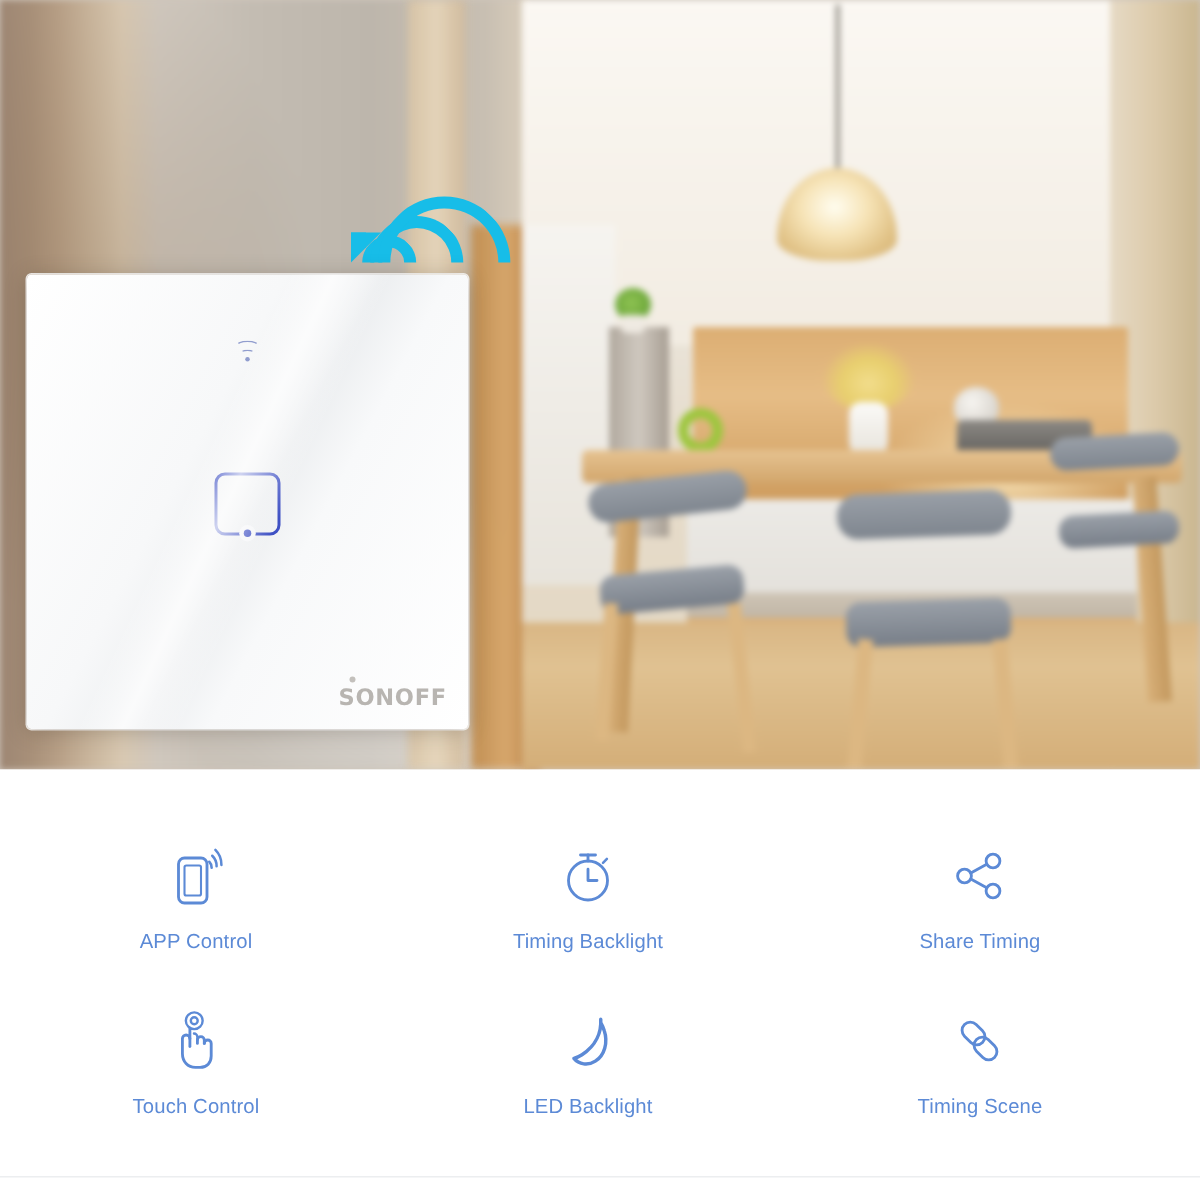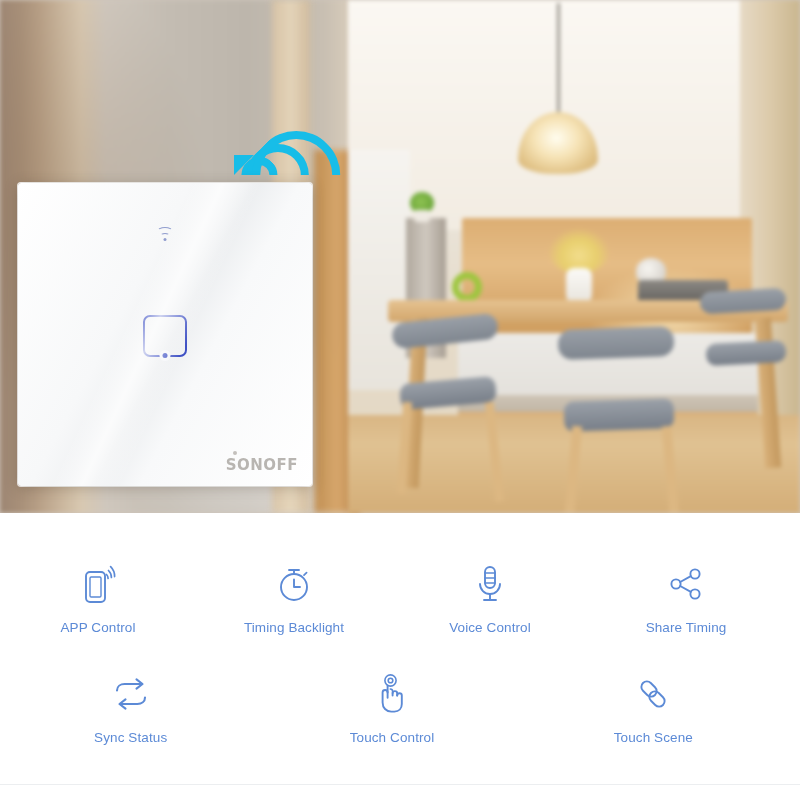--- a/index.html
+++ b/index.html
@@ -360,82 +360,67 @@
             <circle cx="20" cy="24" r="13"></circle>
             <path d="M20 16.5V24h6"></path>
             <path d="M15 7h10"></path>
             <path d="M20 7v4"></path>
             <path d="M30 12.2l2.6-2.6" stroke-width="1.7"></path>
           </svg>
         </div>
         <div class="flabel">Timing Backlight</div>
       </div>
 
-      <div class="feature">
-        <div class="ficon">
-          <svg width="40" height="42" viewBox="0 0 40 42" fill="none" stroke="#5c8ad6" stroke-width="1.9" stroke-linecap="round" stroke-linejoin="round">
-            <rect x="15" y="4" width="10" height="21" rx="5"></rect>
-            <path d="M15 10h10M15 15h10M15 20h10" stroke-width="1.3"></path>
-            <path d="M10 21a10 10 0 0 0 20 0"></path>
-            <path d="M20 31v6"></path>
-            <path d="M14 37h12"></path>
-          </svg>
-        </div>
-        <div class="flabel">Voice Control</div>
-      </div>
 
       <div class="feature">
         <div class="ficon">
           <svg width="40" height="42" viewBox="0 0 40 42" fill="none" stroke="#5c8ad6" stroke-width="1.9" stroke-linecap="round" stroke-linejoin="round">
             <circle cx="10" cy="21" r="4.6"></circle>
             <circle cx="29" cy="11" r="4.6"></circle>
             <circle cx="29" cy="31" r="4.6"></circle>
             <path d="M14.2 19L24.8 13.2"></path>
             <path d="M14.2 23L24.8 28.8"></path>
           </svg>
         </div>
         <div class="flabel">Share Timing</div>
       </div>
     </div>
 
     <div class="feature-row row2">
 
-      <div class="feature">
-        <div class="ficon">
-          <svg width="42" height="42" viewBox="0 0 42 42" fill="none" stroke="#5c8ad6" stroke-width="2.1" stroke-linecap="round" stroke-linejoin="round">
-            <path d="M7 17.5c0-4.1 3.4-6.5 7.6-6.5H31"></path>
-            <path d="M26.5 6.4L32.5 11 26.5 15.6"></path>
-            <path d="M35 24.5c0 4.1-3.4 6.5-7.6 6.5H11"></path>
-            <path d="M15.5 26.4L9.5 31 15.5 35.6"></path>
-          </svg>
-        </div>
-        <div class="flabel">Sync Status</div>
-      </div>
 
       <div class="feature">
         <div class="ficon">
           <svg width="40" height="44" viewBox="0 0 40 44" fill="none" stroke="#5c8ad6" stroke-width="1.9" stroke-linecap="round" stroke-linejoin="round">
             <circle cx="18.5" cy="8.5" r="5.6" stroke-width="1.6"></circle>
             <circle cx="18.5" cy="8.5" r="2.3" stroke-width="1.6"></circle>
             <path d="M15.6 13.5v12.2"></path>
             <path d="M15.6 20.5c0-1.4-1.1-2.5-2.5-2.5S10.6 19.1 10.6 20.5v9.9c0 5.4 3.6 9.2 8.7 9.2h3.1c4.6 0 7.4-3.2 7.4-7.6v-8.4c0-1.3-1-2.3-2.3-2.3s-2.3 1-2.3 2.3"></path>
             <path d="M25.2 23.6v-2.2c0-1.3-1-2.3-2.3-2.3s-2.3 1-2.3 2.3v2.2"></path>
             <path d="M20.6 21.4v-2.1c0-1.3-1-2.3-2.3-2.3" stroke-width="1.6"></path>
           </svg>
         </div>
         <div class="flabel">Touch Control</div>
       </div>
 
+      <div class="feature">
+        <div class="ficon">
+          <svg width="40" height="42" viewBox="0 0 40 42" fill="none" stroke="#5c8ad6" stroke-width="2.3" stroke-linecap="round" stroke-linejoin="round">
+            <path d="M28.5 6.5C29 15 25.5 24 16 30.2c-1.7 1.1-3.5 1.9-5.4 2.4 3.3 4.1 9.4 5 14.3 1.8C31 30.6 33.5 22 30.8 14c-.6-2-1.4-3.6-2.3-5.2z" transform="translate(0,0)"></path>
+          </svg>
+        </div>
+        <div class="flabel">LED Backlight</div>
+      </div>
 
       <div class="feature">
         <div class="ficon">
           <svg width="40" height="42" viewBox="0 0 40 42" fill="none" stroke="#5c8ad6" stroke-width="1.9" stroke-linecap="round" stroke-linejoin="round">
             <rect x="7.5" y="10.5" width="17" height="11" rx="5.5" transform="rotate(45 16 16)"></rect>
             <rect x="15.5" y="20.5" width="17" height="11" rx="5.5" transform="rotate(45 24 26)"></rect>
           </svg>
         </div>
-        <div class="flabel">Touch Scene</div>
+        <div class="flabel">Timing Scene</div>
       </div>
     </div>
   </div>
 
   <div class="bottom-rule"></div>
 </div>
 
 </body></html>

